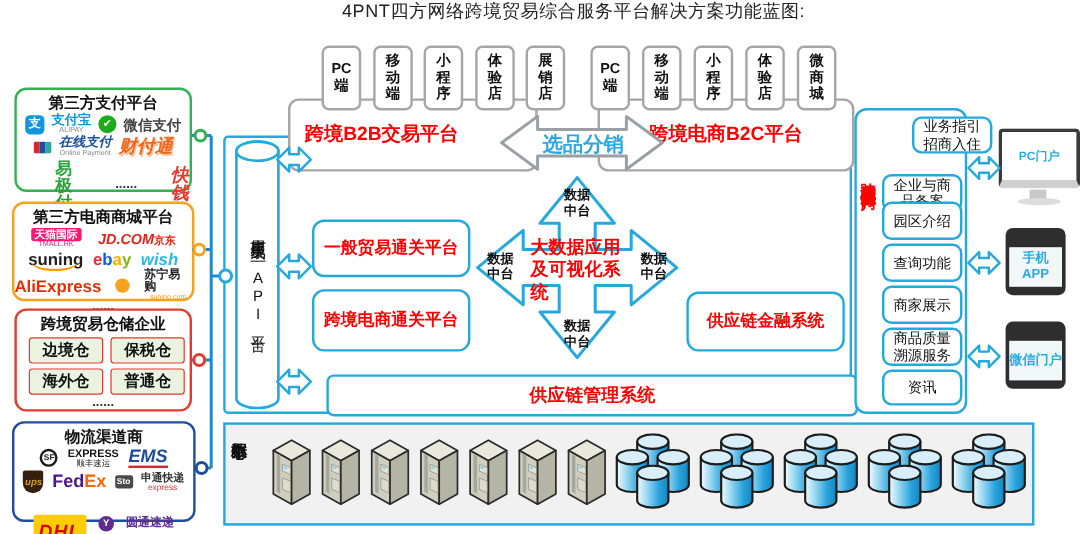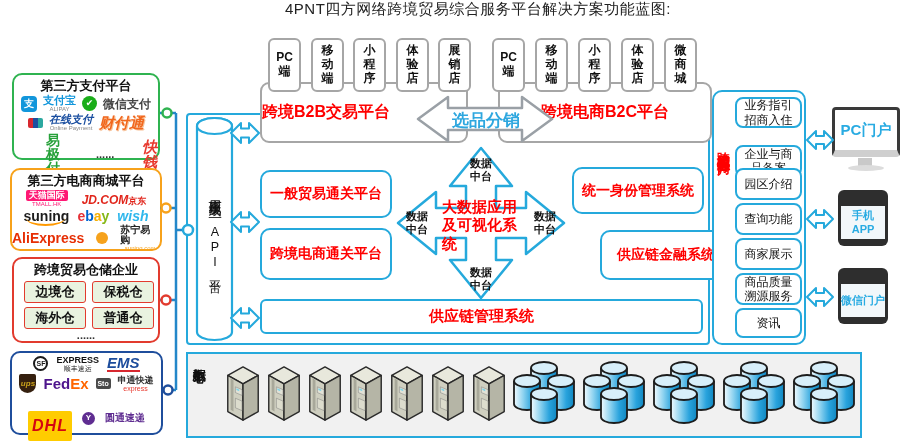--- a/index.html
+++ b/index.html
@@ -26,38 +26,38 @@
   .tmall-badge{background:#ff1874;color:#fff;font-size:9px;font-weight:bold;padding:1px 3px;border-radius:2px;}
   .amazon{font-weight:bold;font-size:14px;color:#1d1d1d;position:relative;}
   .amazon::after{content:"";position:absolute;left:2px;bottom:-3px;width:85%;height:6px;border-bottom:2.5px solid #ff9900;border-radius:0 0 100% 100%/0 0 200% 200%;}
   
   .wh-chip{position:absolute;width:62px;height:22px;background:#e9f3e0;border:1.5px solid #e23b2e;border-radius:3px;display:flex;align-items:center;justify-content:center;font-size:13px;font-weight:bold;color:#111;box-sizing:border-box;}
   
   #main-box{left:186px;top:113px;width:524px;height:232px;border:2.5px solid #25a9dc;border-radius:4px;background:#fff;z-index:1;box-sizing:border-box;}
   .tab{position:absolute;width:33px;height:54px;border:2px solid #a6a6a6;border-radius:6px;background:#fff;display:flex;align-items:center;justify-content:center;text-align:center;font-size:12px;font-weight:bold;color:#111;line-height:1.15;padding:0 5px;box-sizing:border-box;z-index:3;}
   .plat-box{position:absolute;height:61px;top:82px;border:2px solid #a6a6a6;border-radius:9px;background:#fff;display:flex;align-items:center;box-sizing:border-box;z-index:2;}
   .plat-label{color:#f00;font-weight:bold;font-size:16px;}
-  .sys-box{position:absolute;border:2.5px solid #25a9dc;border-radius:10px;background:#fff;display:flex;align-items:center;justify-content:center;text-align:center;box-sizing:border-box;z-index:2;}
+  .sys-box{position:absolute;border:2.5px solid #25a9dc;border-radius:10px;background:#fff;display:flex;align-items:center;justify-content:center;text-align:center;box-sizing:border-box;z-index:2;margin-top:13px;}
   .sys-label{color:#f00;font-weight:bold;font-size:14px;}
   .hub-label{position:absolute;width:26px;text-align:center;font-size:11px;line-height:1.2;color:#111;z-index:6;font-weight:bold;}
   #bigdata-label{position:absolute;left:442px;top:198px;width:82px;color:#f00;font-weight:bold;font-size:15px;line-height:1.22;z-index:6;}
   #selection-label{position:absolute;left:447px;top:109px;width:78px;text-align:center;color:#2ea7df;font-weight:bold;font-size:17px;z-index:6;}
   .vtext{writing-mode:vertical-rl;text-orientation:upright;}
   #api-label{left:200px;top:134px;width:29px;height:192px;font-size:12.5px;color:#111;letter-spacing:1px;text-align:center;z-index:6;display:flex;align-items:center;justify-content:center;}
   
   #portal{left:712px;top:90px;width:94px;height:255px;border:2.5px solid #25a9dc;border-radius:10px;background:#fff;z-index:2;box-sizing:border-box;}
   #portal-title{left:715px;top:142px;height:196px;width:17px;color:#f00;font-weight:bold;font-size:13px;z-index:3;letter-spacing:1px;}
   .portal-item{position:absolute;left:735px;width:67px;border:2px solid #25a9dc;border-radius:8px;background:#fff;display:flex;align-items:center;justify-content:center;text-align:center;font-size:12px;color:#111;line-height:1.2;padding:0 4px;box-sizing:border-box;z-index:3;}
   
   #monitor{left:832px;top:107px;width:68px;height:50px;border:3px solid #3a3a3a;border-bottom:7px solid #cfcfcf;border-radius:4px;background:#fff;display:flex;align-items:center;justify-content:center;box-sizing:border-box;z-index:2;}
   #monitor-neck{left:858px;top:158px;width:14px;height:8px;background:#c9c9c9;z-index:2;}
   #monitor-base{left:848px;top:165px;width:36px;height:6px;background:#dcdcdc;border-radius:50%;z-index:2;}
   .phone{position:absolute;left:838px;width:50px;height:56px;background:#2e2e2e;border-radius:6px;padding:16px 3px 7px 3px;box-sizing:border-box;z-index:2;}
   .phone .screen{width:100%;height:100%;background:#f2f7fa;display:flex;align-items:center;justify-content:center;text-align:center;}
-  .dev-label{color:#29abe2;font-weight:bold;font-size:15px;}
+  .dev-label{color:#29abe2;font-weight:bold;font-size:10px;}
   .phone .dev-label{font-size:11px;line-height:1.2;}
   
   #datacenter{left:186px;top:352px;width:676px;height:86px;border:2px solid #25a9dc;background:#f1f1f1;z-index:1;box-sizing:border-box;}
   #dc-label{left:191px;top:359px;width:17px;height:74px;font-size:13px;font-weight:bold;color:#111;z-index:2;}
   #overlay{position:absolute;left:0;top:0;z-index:5;pointer-events:none;}
   .htext{z-index:6;padding-left:28px;}
 </style>
 </head>
 <body>
 
@@ -123,20 +123,21 @@
   <div class="panel" style="left:12px;top:257px;width:148px;height:86px;border:2.5px solid #e23b2e;">
     <div class="panel-title">跨境贸易仓储企业</div>
   </div>
   <div class="wh-chip" style="left:24px;top:281px;z-index:3;">边境仓</div>
   <div class="wh-chip" style="left:92px;top:281px;z-index:3;">保税仓</div>
   <div class="wh-chip" style="left:24px;top:307px;z-index:3;">海外仓</div>
   <div class="wh-chip" style="left:92px;top:307px;z-index:3;">普通仓</div>
   <div class="abs dots" style="left:12px;top:331px;width:148px;z-index:3;">......</div>
 
   <div class="panel" style="left:10px;top:351px;width:153px;height:84px;border:2.5px solid #1f4e9c;">
+    <div class="panel-title">物流渠道商</div>
     <div class="lrow" style="gap:8px;">
       <span class="sf-ic">SF</span>
       <span class="stack">
           <b style="font-size:9px;color:#111;">EXPRESS</b>
           <i style="font-size:7px;color:#111;font-style:normal;">顺丰速运</i>
         </span>
       <b style="font-size:15px;color:#1c4c9c;font-style:italic;border-bottom:2px solid #d7282f;">EMS</b>
     </div>
     <div class="lrow" style="gap:7px;">
       <span class="ups-ic">ups</span>
@@ -162,53 +163,50 @@
   <div class="tab" style="left:311px;top:38px;">移动端</div>
   <div class="tab" style="left:353px;top:38px;">小程序</div>
   <div class="tab" style="left:396px;top:38px;">体验店</div>
   <div class="tab" style="left:438px;top:38px;">展销店</div>
   <div class="tab" style="left:492px;top:38px;">PC端</div>
   <div class="tab" style="left:535px;top:38px;">移动端</div>
   <div class="tab" style="left:578px;top:38px;">小程序</div>
   <div class="tab" style="left:621px;top:38px;">体验店</div>
   <div class="tab" style="left:664px;top:38px;">微商城</div>
 
-  <div class="plat-box" style="left:260px;width:208px;padding-left:0;">
+  <div class="plat-box" style="left:240px;width:208px;padding-left:12px;">
     <span class="plat-label">跨境B2B交易平台</span>
   </div>
   <div class="plat-box" style="left:498px;width:214px;justify-content:center;">
     <span class="plat-label">跨境电商B2C平台</span>
   </div>
   <div id="selection-label">选品分销</div>
 
   <div class="sys-box" style="left:260px;top:170px;width:132px;height:48px;">
       <span class="sys-label">一般贸易通关平台</span>
     </div>
   <div class="sys-box" style="left:260px;top:228px;width:132px;height:52px;">
       <span class="sys-label">跨境电商通关平台</span>
     </div>
-  <div class="sys-box" style="left:572px;top:167px;width:132px;height:47px;">
-      <span class="sys-label">统一身份管理系统</span>
-    </div>
-  <div class="sys-box" style="left:600px;top:230px;width:132px;height:50px;">
+  <div class="sys-box" style="left:572px;top:230px;width:132px;height:50px;">
       <span class="sys-label">供应链金融系统</span>
     </div>
-  <div class="sys-box" style="left:260px;top:299px;width:443px;height:35px;border-radius:6px;">
+  <div class="sys-box" style="left:272px;top:299px;width:443px;height:35px;border-radius:6px;">
       <span class="sys-label" style="font-size:15px;">供应链管理系统</span>
     </div>
 
   <div id="bigdata-label">大数据应用及可视化系统</div>
   <div class="hub-label" style="left:468px;top:157px;">数据中台</div>
   <div class="hub-label" style="left:404px;top:210px;">数据中台</div>
   <div class="hub-label" style="left:532px;top:210px;">数据中台</div>
   <div class="hub-label" style="left:468px;top:266px;">数据中台</div>
 
   <div id="portal" class="abs"></div>
   <div id="portal-title" class="abs vtext">跨境贸易综合服务门户</div>
-  <div class="portal-item" style="top:97px;height:31px;">业务指引招商入住</div>
+  <div class="portal-item" style="top:97px;height:31px;margin-left:25px;">业务指引招商入住</div>
   <div class="portal-item" style="top:133px;height:32px;margin-top:12px;">企业与商品备案</div>
   <div class="portal-item" style="top:168px;height:32px;">园区介绍</div>
   <div class="portal-item" style="top:203px;height:32px;">查询功能</div>
   <div class="portal-item" style="top:273px;height:32px;">商品质量溯源服务</div>
   <div class="portal-item" style="top:238px;height:32px;">商家展示</div>
   <div class="portal-item" style="top:308px;height:30px;">资讯</div>
 
   <div id="monitor" class="abs">
       <span class="dev-label">PC门户</span>
     </div>

